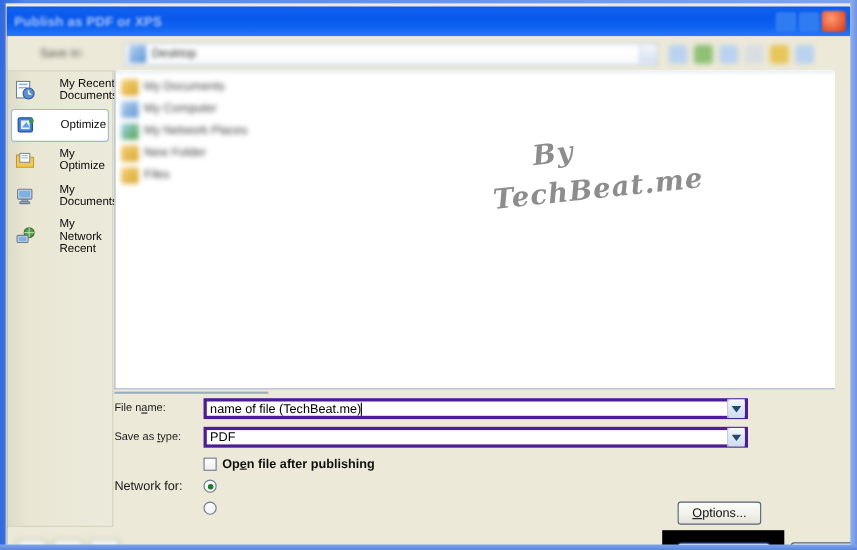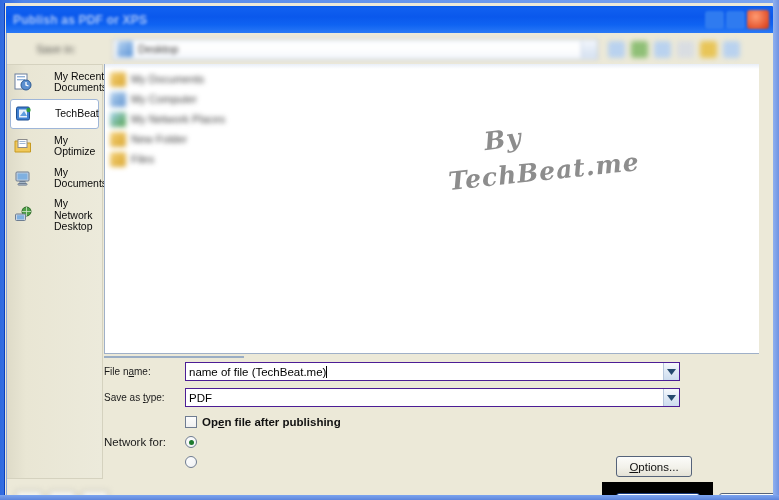--- a/index.html
+++ b/index.html
@@ -220,21 +220,21 @@
     height: 23px; margin-bottom: 3px;
   }
   .form-label {
     width: 81px;
     font-size: 10px;
     color: #1a1a1a;
   }
   .combo-field {
     width: 495px; height: 19px;
     background: #ffffff;
-    border: 1px solid #4c1d95;
+    border: 3px solid #4c1d95;
     display: flex; align-items: center;
     font-size: 11.5px; color: #000;
   }
   .combo-value { padding-left: 3px; white-space: nowrap; }
   .caret {
     display: inline-block;
     width: 1px; height: 12px;
     background: #000;
     margin-left: 0px;
   }
@@ -407,21 +407,21 @@
         <span class="place-label">My Recent Documents</span>
       </div>
 
       <div class="place-item selected">
         <svg class="place-icon" viewBox="0 0 18 18">
           <rect x="1.5" y="2" width="13" height="13" rx="1.5" fill="#3f7fd0" stroke="#1d4f92"></rect>
           <rect x="4" y="4.5" width="8" height="8" fill="#e8f1fb"></rect>
           <path d="M5 11 L9 6 L12 11 Z" fill="#5f9ee0"></path>
           <circle cx="13.5" cy="5" r="2.2" fill="#2f9a3f"></circle>
         </svg>
-        <span class="place-label">TechBeat</span>
+        <span class="place-label">Optimize</span>
       </div>
 
       <div class="place-item">
         <svg class="place-icon" viewBox="0 0 18 18">
           <path d="M1 4 h6 l1.5 2 h8 v9 h-15.5 z" fill="#f0c85a" stroke="#c79a20"></path>
           <rect x="4" y="2.5" width="9" height="8" fill="#ffffff" stroke="#8c8c8c"></rect>
           <rect x="5.5" y="4" width="6" height="1" fill="#9fb8d6"></rect>
           <rect x="5.5" y="6" width="6" height="1" fill="#9fb8d6"></rect>
         </svg>
         <span class="place-label">My Optimize</span>
@@ -437,21 +437,21 @@
         <span class="place-label">My Documents</span>
       </div>
 
       <div class="place-item">
         <svg class="place-icon" viewBox="0 0 18 18">
           <circle cx="12.5" cy="5.5" r="4.5" fill="#4e9e46" stroke="#2f6b2a"></circle>
           <path d="M8 5.5 h9 M12.5 1 v9" stroke="#cfe8cd" stroke-width=".8"></path>
           <rect x="1.5" y="8" width="10" height="6.5" rx="1" fill="#c9d6e4" stroke="#6d7d91"></rect>
           <rect x="3" y="9.2" width="7" height="4.2" fill="#7fb0e0"></rect>
         </svg>
-        <span class="place-label">My Network Desktop</span>
+        <span class="place-label">My Network Recent</span>
       </div>
     </div>
 
     <div id="file-list">
       <div id="file-list-scroll-hdr"></div>
 
       <div class="file-row">
         <div class="file-ico" style="background:linear-gradient(135deg,#f4d27a,#d9a52e)"></div>
         <span class="file-name">My Documents</span>
       </div>

